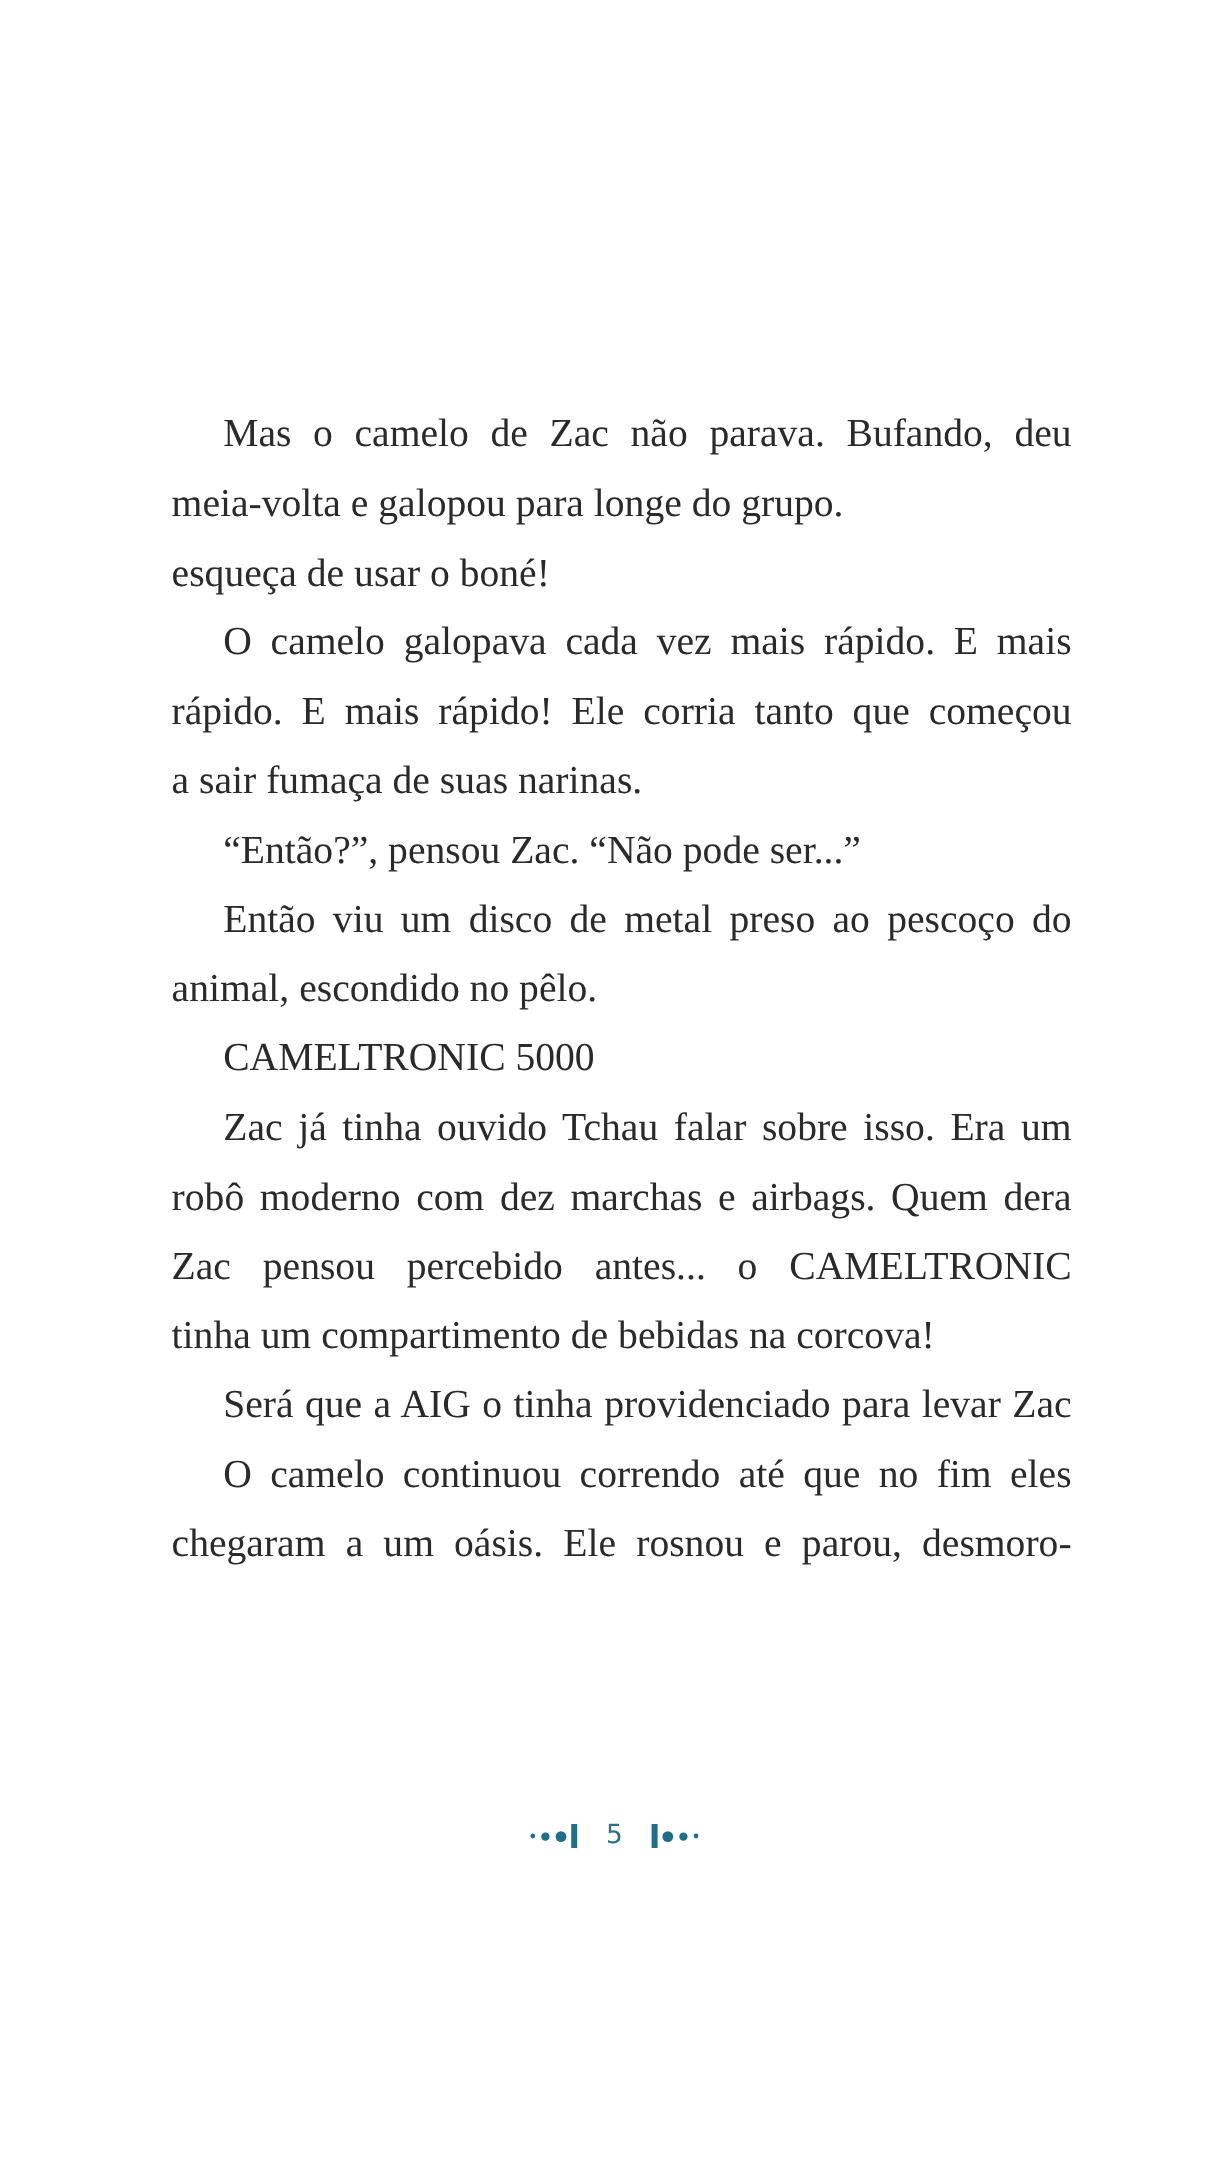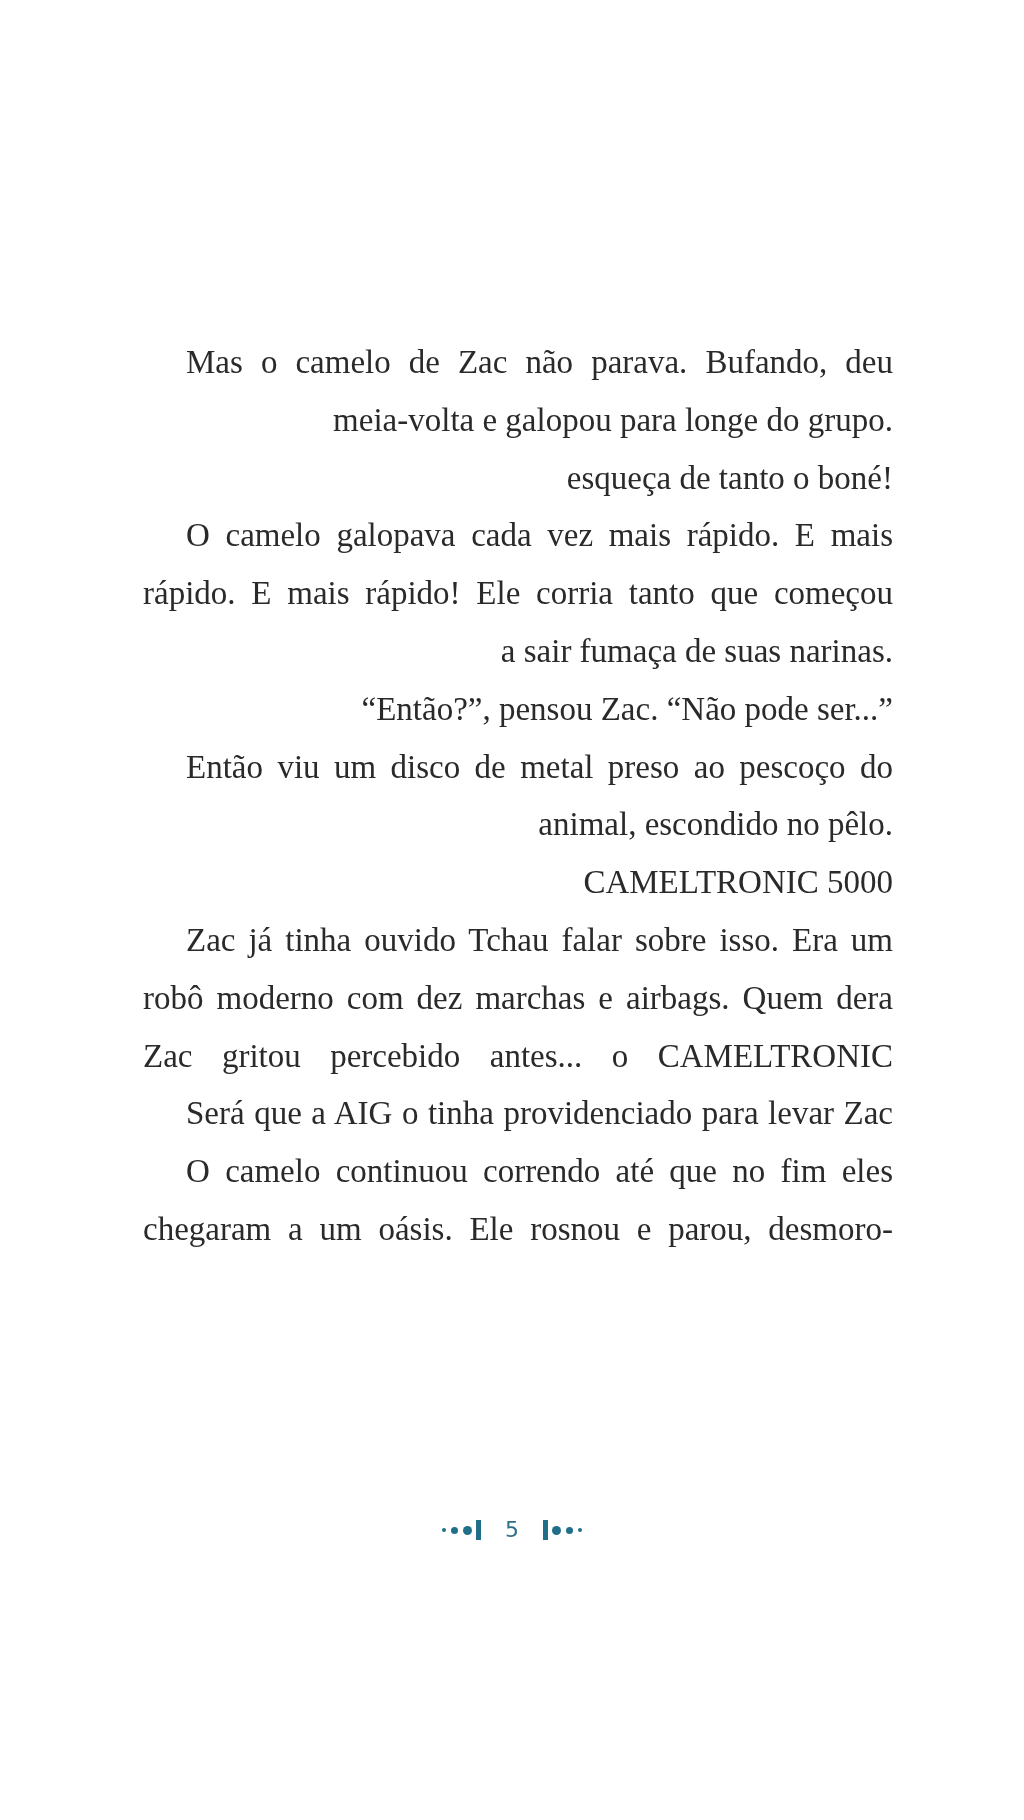--- a/index.html
+++ b/index.html
@@ -3,21 +3,21 @@
 <meta charset="utf-8">
 <style>
   html, body { margin: 0; padding: 0; background: #ffffff; }
   body { width: 1024px; height: 1820px; position: relative; overflow: hidden; }
   .page { position: absolute; left: 0; top: 0; width: 1024px; height: 1820px; background: #fff; border-radius: 20px; }
   .text-block {
     position: absolute; left: 143px; top: 334px; width: 750px;
     font-family: "Liberation Serif", "DejaVu Serif", serif;
     font-size: 33px; line-height: 57.8px; color: #2a2a2a;
   }
-  .line { display: block; height: 57.8px; white-space: nowrap; text-align: right; }
+  .line { display: block; height: 57.8px; white-space: nowrap; }
   .line.justify { text-align: justify; text-align-last: justify; }
   .line.indent { padding-left: 43px; }
   .folio {
     position: absolute; left: 0; top: 1512px; width: 1024px; height: 36px;
     display: flex; justify-content: center; align-items: center; gap: 0;
     color: #1f6f8b;
   }
   .dots { display: flex; align-items: center; gap: 5px; }
   .dot { border-radius: 50%; background: #1f6f8b; display: inline-block; }
   .d1 { width: 4px; height: 4px; }
@@ -26,31 +26,32 @@
   .bar { width: 5px; height: 20px; background: #1f6f8b; display: inline-block; margin: 0 4px; }
   .num { font-family: "DejaVu Sans", sans-serif; font-size: 22px; color: #2f6f87; margin: 0 20px; line-height: 1; }
 </style>
 </head>
 <body>
 
 <div class="page">
   <div class="text-block">
     <span class="line indent justify">Mas o camelo de Zac não parava. Bufando, deu</span>
     <span class="line">meia-volta e galopou para longe do grupo.</span>
-    <span class="line">esqueça de tanto o boné!</span>
+    <span class="line">esqueça de usar o boné!</span>
     <span class="line indent justify">O camelo galopava cada vez mais rápido. E mais</span>
     <span class="line justify">rápido. E mais rápido! Ele corria tanto que começou</span>
     <span class="line">a sair fumaça de suas narinas.</span>
     <span class="line indent">“Então?”, pensou Zac. “Não pode ser...”</span>
     <span class="line indent justify">Então viu um disco de metal preso ao pescoço do</span>
     <span class="line">animal, escondido no pêlo.</span>
     <span class="line indent">CAMELTRONIC 5000</span>
     <span class="line indent justify">Zac já tinha ouvido Tchau falar sobre isso. Era um</span>
     <span class="line justify">robô moderno com dez marchas e airbags. Quem dera</span>
-    <span class="line justify">Zac gritou percebido antes... o CAMELTRONIC</span>
+    <span class="line justify">Zac pensou percebido antes... o CAMELTRONIC</span>
+    <span class="line">tinha um compartimento de bebidas na corcova!</span>
     <span class="line indent justify">Será que a AIG o tinha providenciado para levar Zac</span>
     <span class="line indent justify">O camelo continuou correndo até que no fim eles</span>
     <span class="line justify">chegaram a um oásis. Ele rosnou e parou, desmoro-</span>
   </div>
 
   <div class="folio">
     <span class="dots">
       <span class="dot d1"></span>
         <span class="dot d2"></span>
         <span class="dot d3"></span>

